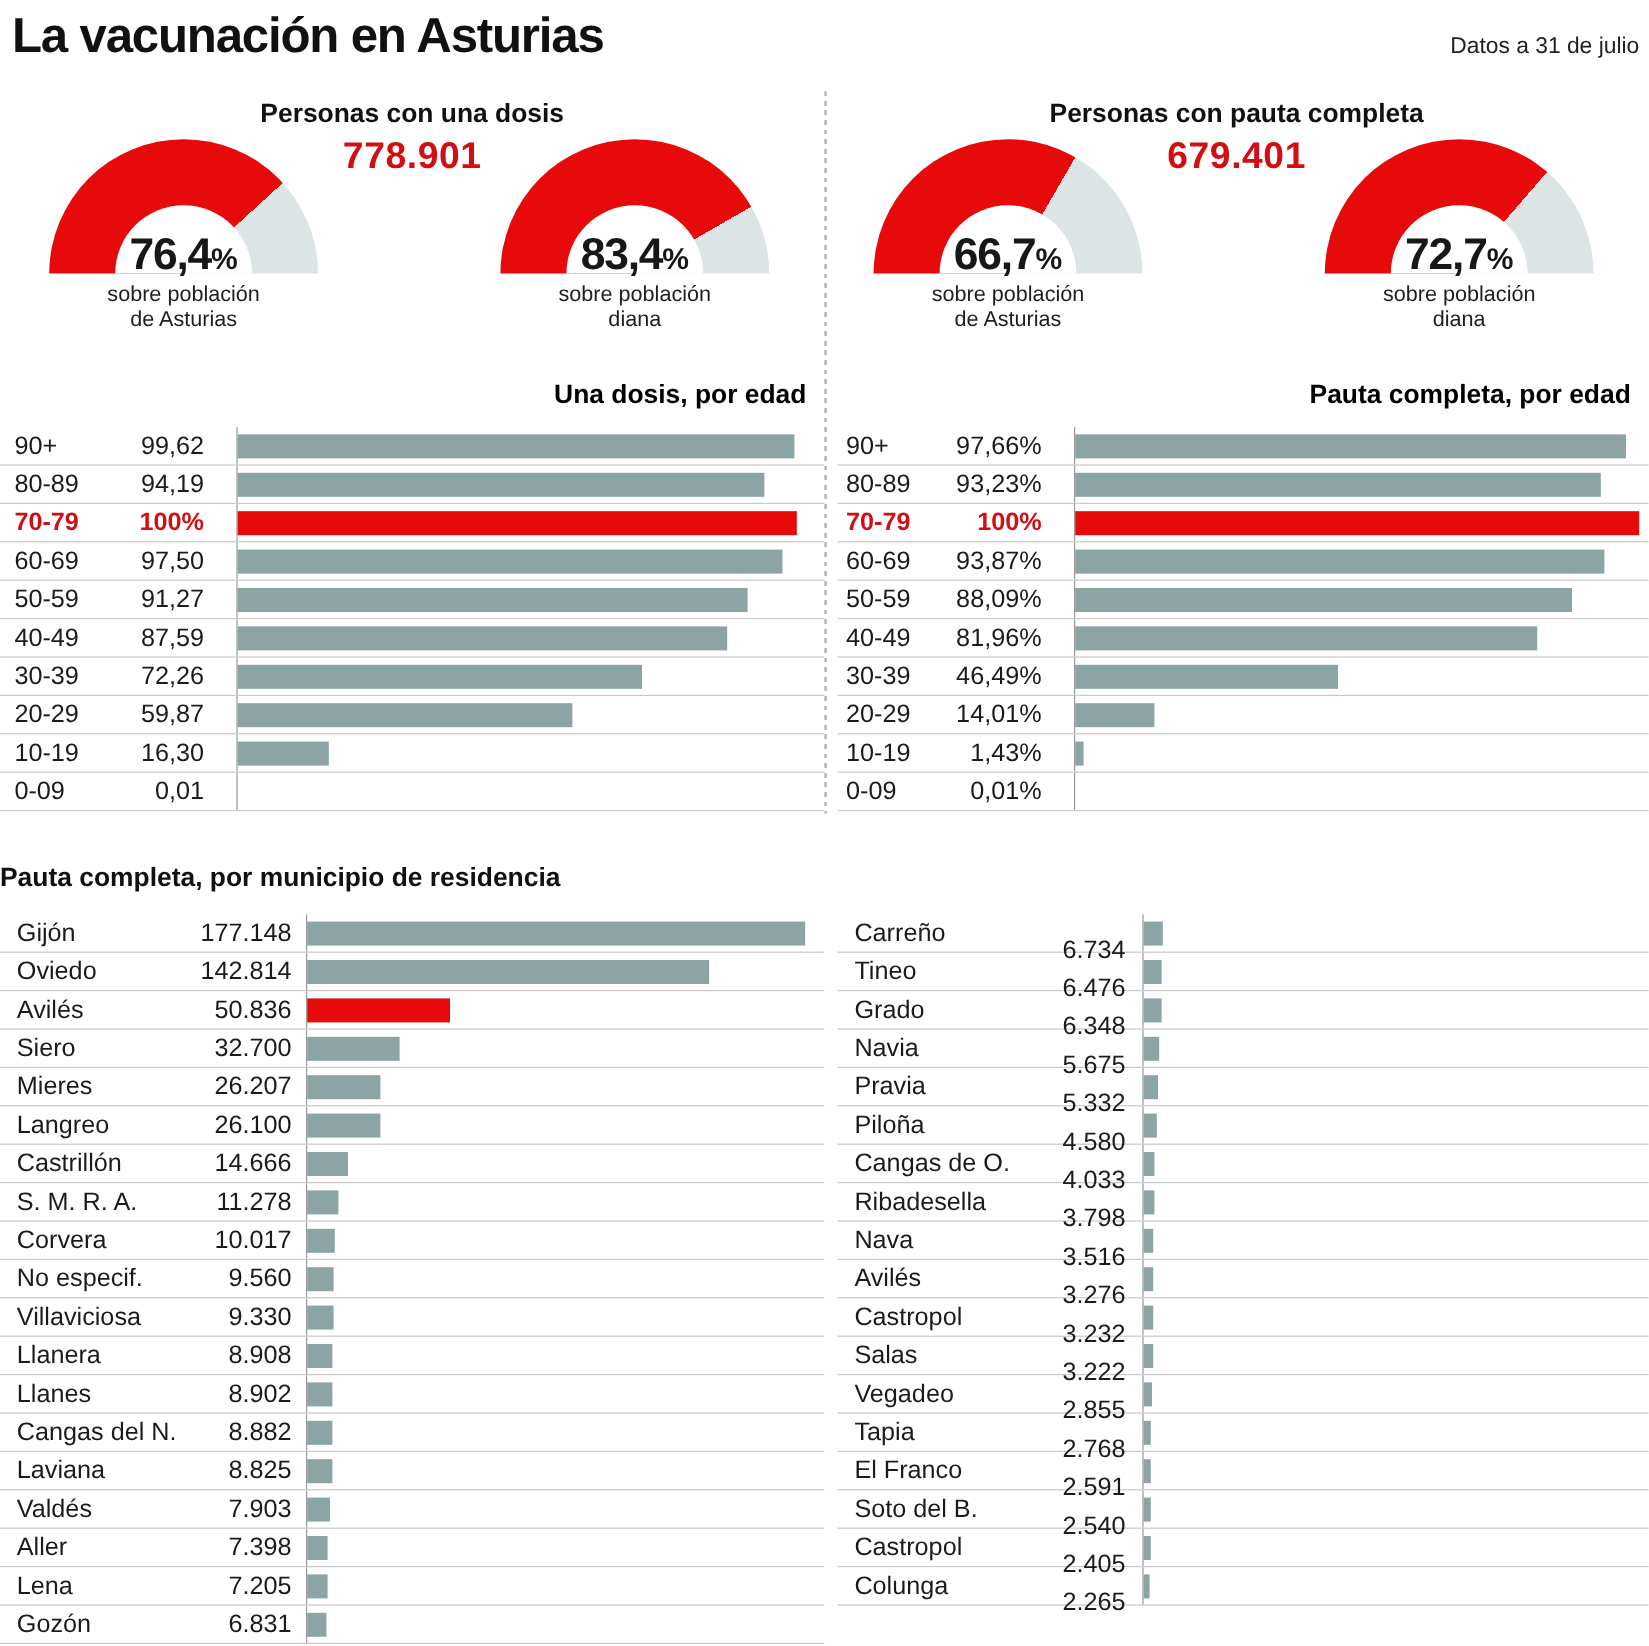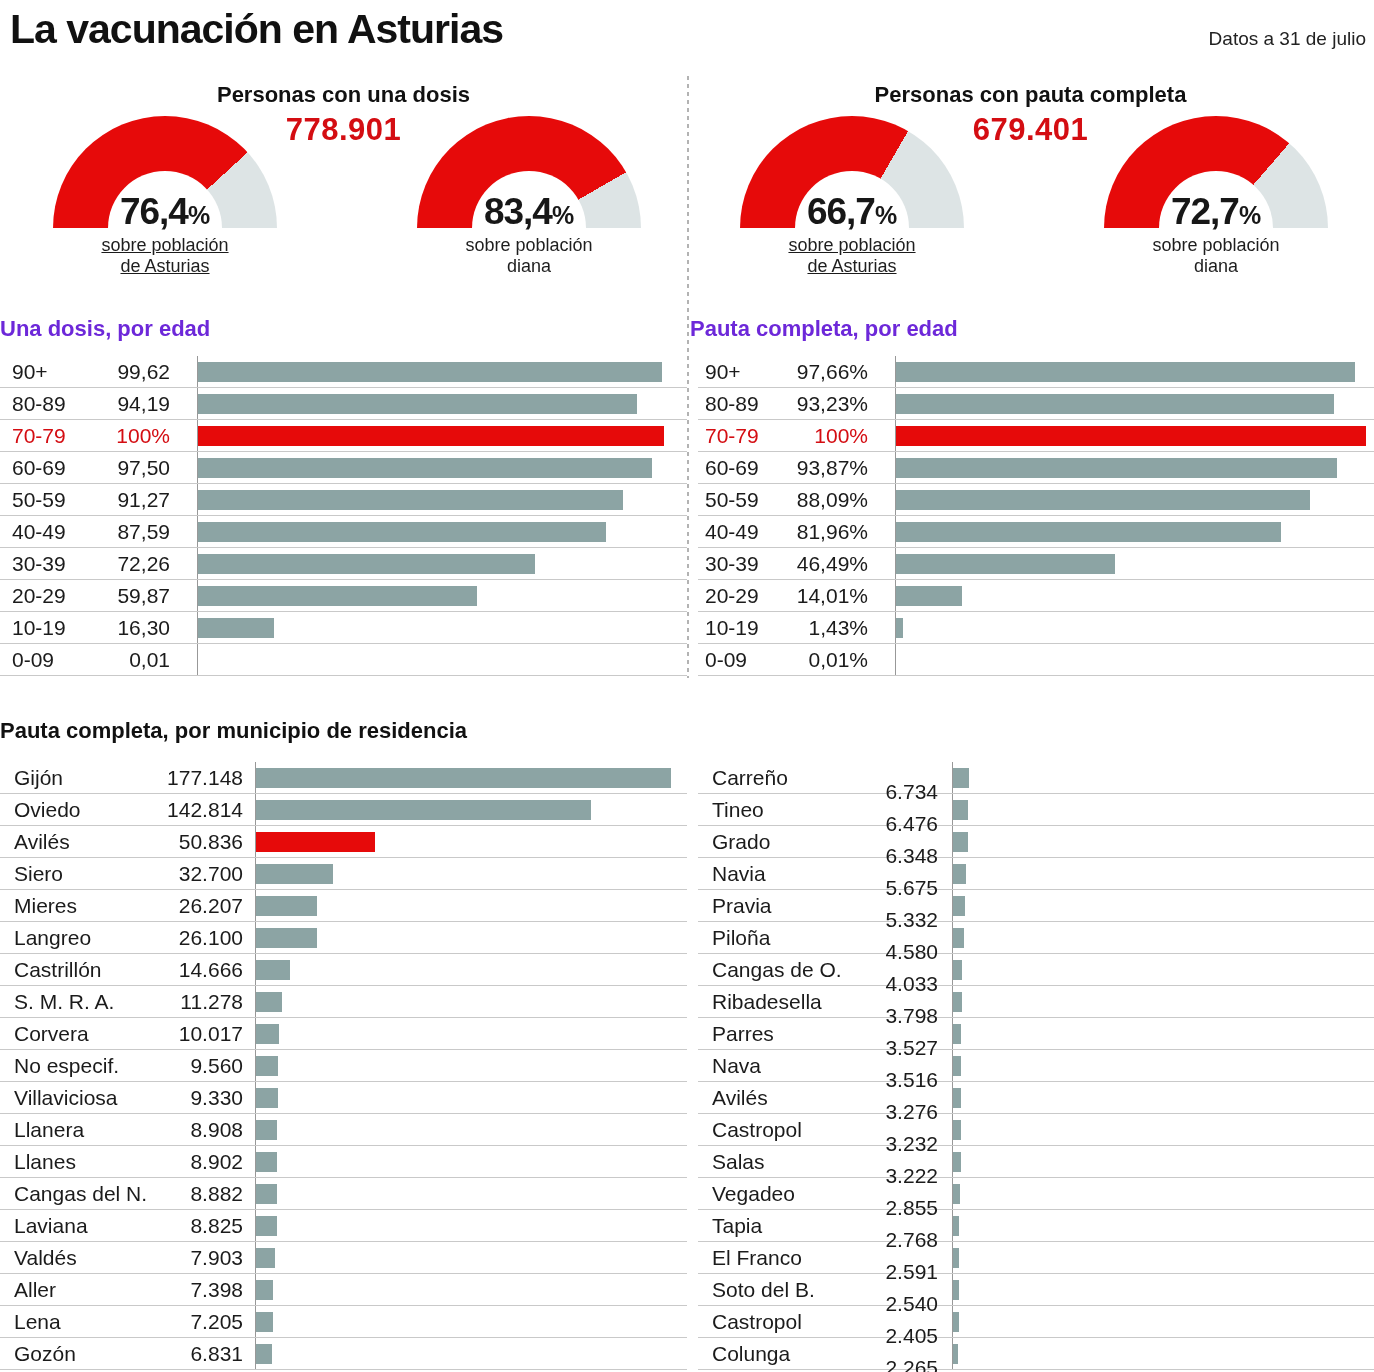--- a/index.html
+++ b/index.html
@@ -21,21 +21,21 @@
     background:repeating-linear-gradient(to bottom,#b3b3b3 0 4px,transparent 4px 8px);
   }
   
   .panel{position:absolute;top:70px;width:687px;height:250px;}
   .panel.left{left:0;} .panel.right{left:687px;}
   .panel-h2{position:absolute;top:12px;left:0;right:0;margin:0;text-align:center;
     font-size:22px;font-weight:bold;color:#111;}
   .panel-total{position:absolute;top:42px;left:0;right:0;text-align:center;
     font-size:31px;font-weight:bold;color:var(--red-text);letter-spacing:0.5px;}
   .gauge{position:absolute;top:46px;width:224px;}
-  .gauge.g0{left:53px;text-decoration:underline;} .gauge.g1{left:417px;}
+  .gauge.g0{left:41px;} .gauge.g1{left:417px;}
   .gauge-arc{
     position:relative;width:224px;height:112px;border-radius:112px 112px 0 0;
     background:conic-gradient(from 270deg at 50% 100%,
       var(--red) 0deg var(--sweep,120deg),
       var(--ring) var(--sweep,120deg) 180deg,
       #ffffff 180deg 360deg);
   }
   .gauge-hole{position:absolute;left:55px;bottom:0;width:114px;height:57px;
     background:#fff;border-radius:114px 114px 0 0;}
   .gauge-pct{position:absolute;left:-30px;right:-30px;bottom:-5px;text-align:center;
@@ -44,26 +44,26 @@
   .gauge-caption{margin-top:7px;text-align:center;font-size:18px;line-height:21px;color:#1e1e1e;}
   
   .chart-row{display:flex;align-items:center;height:32px;box-sizing:border-box;
     border-bottom:1px solid var(--line);}
   .row-label{font-size:21px;white-space:nowrap;}
   .row-value{font-size:21px;text-align:right;white-space:nowrap;}
   .row-barwrap{align-self:stretch;flex:1;display:flex;align-items:center;
     border-left:1px solid var(--axis);}
   .row-bar{height:20px;background:var(--teal);}
   .hl-bar .row-bar{background:var(--red);}
-  .hl-text .row-label,.hl-text .row-value{color:var(--red-text);font-weight:normal;}
+  .hl-text .row-label,.hl-text .row-value{color:var(--red-text);font-weight:bold;}
   
   .age-chart{position:absolute;top:312px;width:687px;}
   .age-chart.left{left:0;} .age-chart.right{left:690px;width:684px;}
-  .chart-h3{position:absolute;top:4px;left:0;right:4px;margin:0;text-align:left;
-    font-size:22px;font-weight:bold;color:#6d28d9;}
+  .chart-h3{position:absolute;top:4px;left:0;right:15px;margin:0;text-align:right;
+    font-size:22px;font-weight:bold;color:#000000;}
   .age-rows{position:absolute;top:44px;left:0;right:0;}
   .age-chart.left  .row-label{margin-left:12px;width:88px;}
   .age-chart.left  .row-value{width:70px;}
   .age-chart.left  .row-barwrap{margin-left:27px;}
   .age-chart.right .chart-row{margin-left:8px;}
   .age-chart.right .row-label{margin-left:7px;width:85px;}
   .age-chart.right .row-value{width:78px;}
   .age-chart.right .row-barwrap{margin-left:27px;}
   
   .muni-title{position:absolute;top:718px;left:0;right:0;margin:0;
@@ -472,27 +472,20 @@
         </span>
   </div>
       <div class="chart-row">
     <span class="row-label">Ribadesella</span>
     <span class="row-value">3.798</span>
     <span class="row-barwrap">
           <span class="row-bar" style="width: 8.89748px;"></span>
         </span>
   </div>
       <div class="chart-row">
-    <span class="row-label">Parres</span>
-    <span class="row-value">3.527</span>
-    <span class="row-barwrap">
-          <span class="row-bar" style="width: 8.26261px;"></span>
-        </span>
-  </div>
-      <div class="chart-row">
     <span class="row-label">Nava</span>
     <span class="row-value">3.516</span>
     <span class="row-barwrap">
           <span class="row-bar" style="width: 8.23684px;"></span>
         </span>
   </div>
       <div class="chart-row">
     <span class="row-label">Avilés</span>
     <span class="row-value">3.276</span>
     <span class="row-barwrap">

